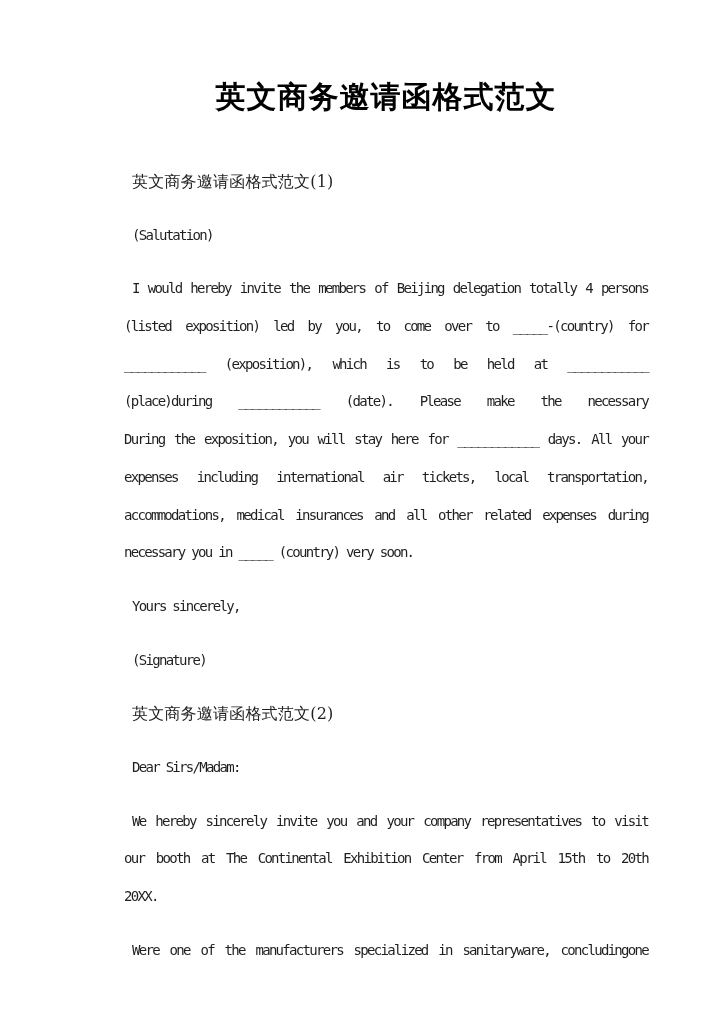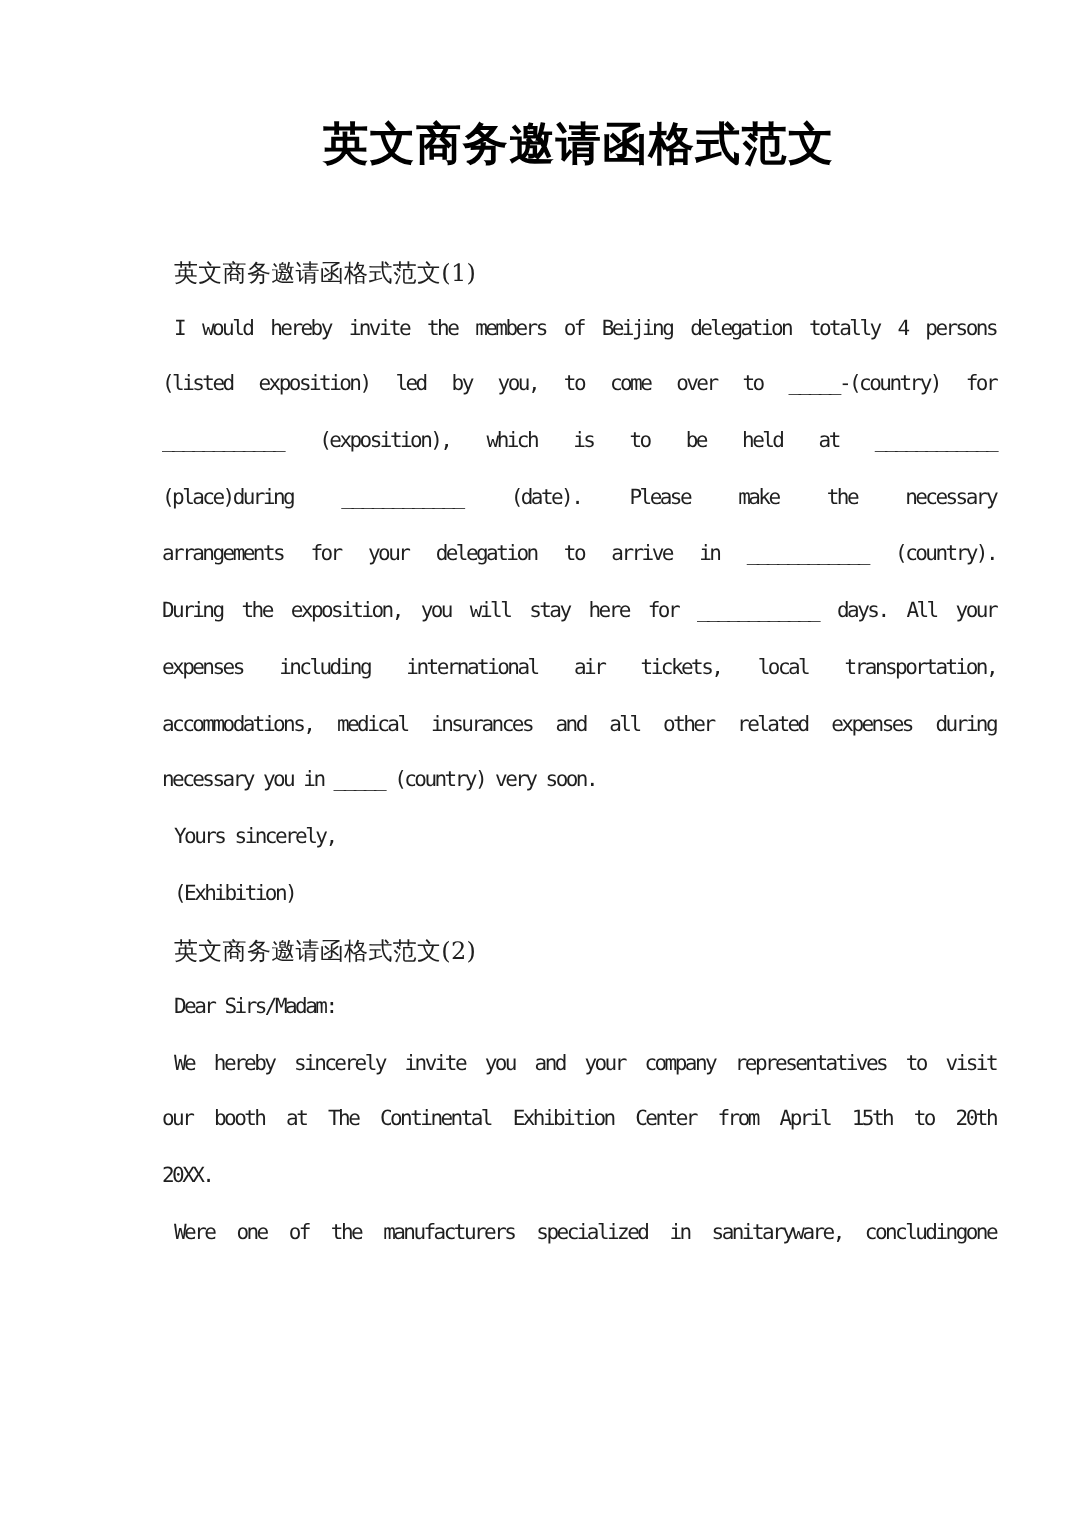--- a/index.html
+++ b/index.html
@@ -27,21 +27,21 @@
     color: #000000;
     letter-spacing: 1px;
   }
   .doc-body {
     margin-top: 47px;
     font-family: "DejaVu Sans Mono", "Liberation Mono", monospace;
     font-size: 14px;
     letter-spacing: -1.7px;
   }
   .paragraph {
-    margin: 0;
+    margin: 16px;
   }
   .line {
     line-height: 37.7px;
     height: 37.7px;
     text-align: left;
     white-space: normal;
     overflow: visible;
   }
   .line.first {
     text-indent: 8px;
@@ -59,35 +59,37 @@
 </head>
 <body>
 
 <div class="page">
   <h1 class="doc-title">英文商务邀请函格式范文</h1>
   <div class="doc-body">
       <div class="paragraph">
         <div class="line first zh">英文商务邀请函格式范文(1)</div>
       </div>
       <div class="paragraph">
+        <div class="line first">(Salutation)</div>
+      </div>
+      <div class="paragraph">
         <div class="line first just">I would hereby invite the members of Beijing delegation totally 4 persons</div>
         <div class="line just">(listed exposition) led by you, to come over to _____-(country) for</div>
         <div class="line just">____________ (exposition), which is to be held at ____________</div>
         <div class="line just">(place)during ____________ (date). Please make the necessary</div>
-        <div class="line just">arrangements for your delegation to arrive in ____________ (country).</div>
         <div class="line just">During the exposition, you will stay here for ____________ days. All your</div>
         <div class="line just">expenses including international air tickets, local transportation,</div>
         <div class="line just">accommodations, medical insurances and all other related expenses during</div>
         <div class="line">necessary you in _____ (country) very soon.</div>
       </div>
       <div class="paragraph">
         <div class="line first">Yours sincerely,</div>
       </div>
       <div class="paragraph">
-        <div class="line first">(Exhibition)</div>
+        <div class="line first">(Signature)</div>
       </div>
       <div class="paragraph">
         <div class="line first zh">英文商务邀请函格式范文(2)</div>
       </div>
       <div class="paragraph">
         <div class="line first">Dear Sirs/Madam:</div>
       </div>
       <div class="paragraph">
         <div class="line first just">We hereby sincerely invite you and your company representatives to visit</div>
         <div class="line just">our booth at The Continental Exhibition Center from April 15th to 20th</div>

